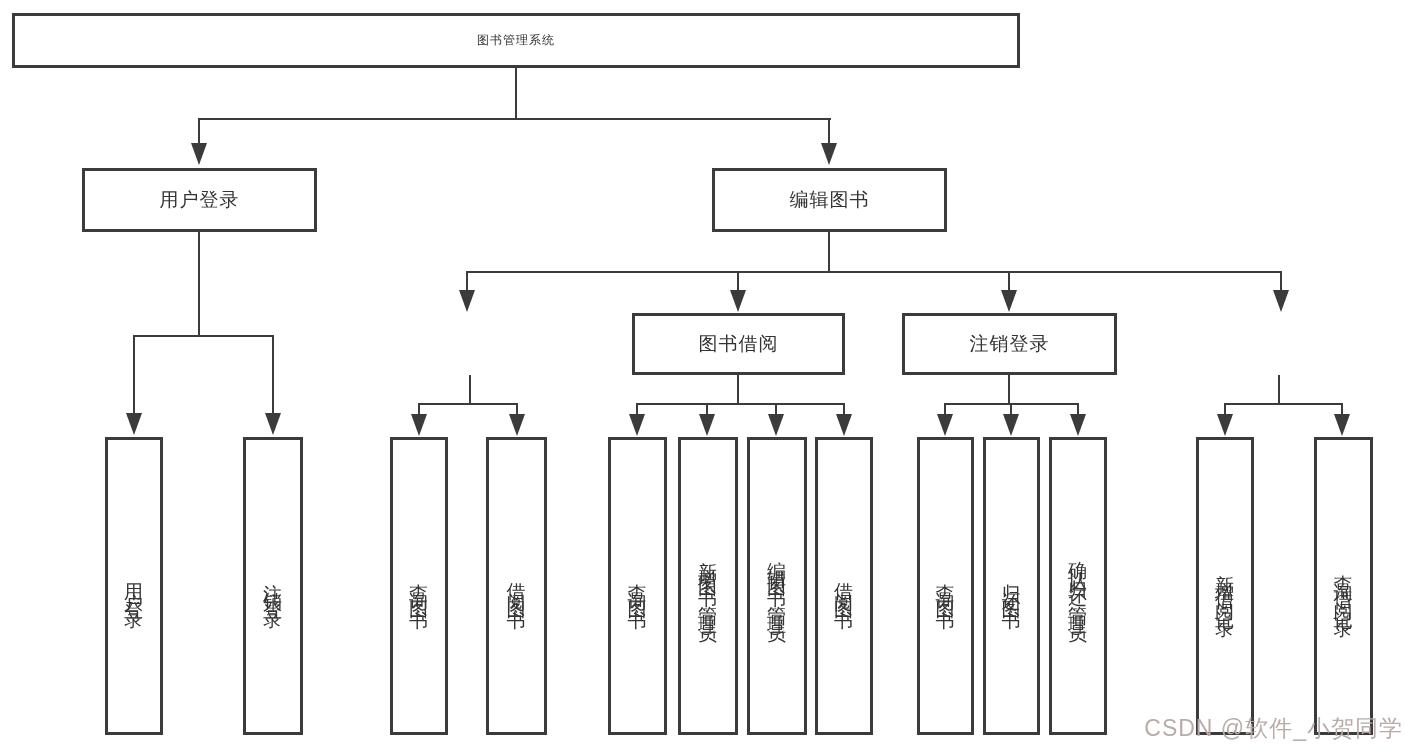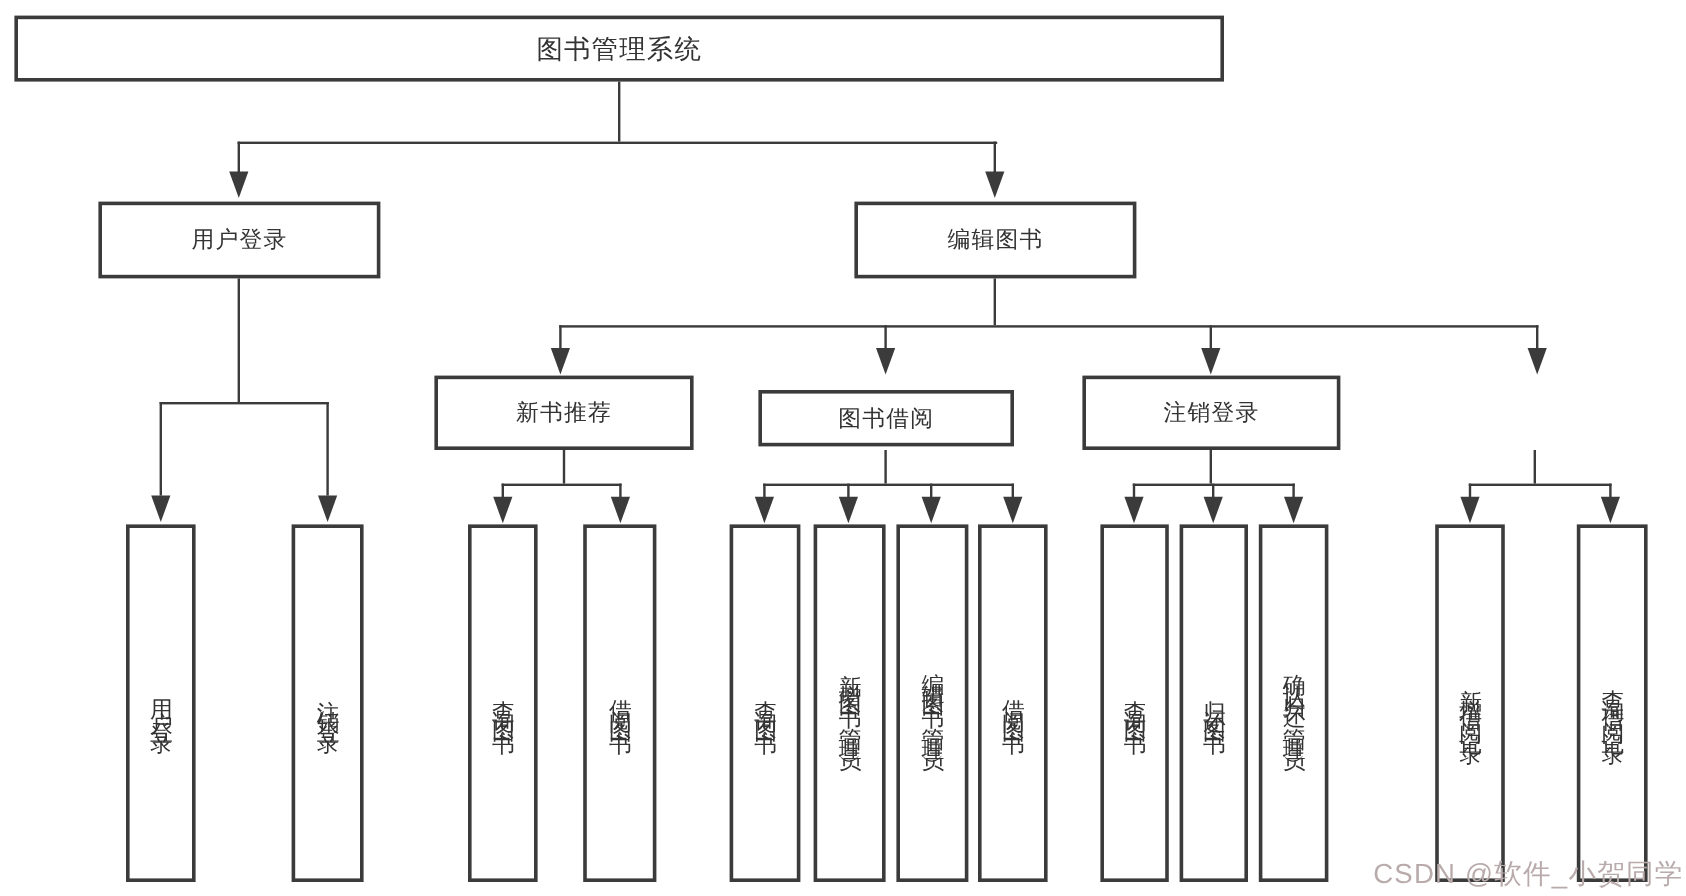--- a/index.html
+++ b/index.html
@@ -18,21 +18,21 @@
     display:flex;
     align-items:center;
     justify-content:center;
     color:#333333;
   }
   .box.h span{
     font-size:19px;
     letter-spacing:1px;
     white-space:nowrap;
   }
-  .box.top span{font-size:22px;}
+  .box.top span{font-size:12px;}
   .box.v span{
     writing-mode:vertical-rl;
     text-orientation:mixed;
     font-size:19px;
     letter-spacing:9px;
     line-height:1;
     white-space:nowrap;
   }
   .line{
     position:absolute;
@@ -90,24 +90,21 @@
   <div class="line" style="left:466px;top:271px;width:816px;height:2px"></div>
   <div class="line" style="left:466px;top:271px;width:2px;height:21px"></div>
   <div class="arrow" style="left:459px;top:290px"></div>
   <div class="line" style="left:737px;top:271px;width:2px;height:21px"></div>
   <div class="arrow" style="left:730px;top:290px"></div>
   <div class="line" style="left:1008px;top:271px;width:2px;height:21px"></div>
   <div class="arrow" style="left:1001px;top:290px"></div>
   <div class="line" style="left:1280px;top:271px;width:2px;height:21px"></div>
   <div class="arrow" style="left:1273px;top:290px"></div>
 
-  <div class="box h" style="left:362px;top:313px;width:216px;height:62px">
-    <span>新书推荐</span>
-  </div>
-  <div class="box h" style="left:632px;top:325px;width:213px;height:47px">
+  <div class="box h" style="left:632px;top:313px;width:213px;height:62px">
     <span>图书借阅</span>
   </div>
   <div class="box h" style="left:902px;top:313px;width:215px;height:62px">
     <span>注销登录</span>
   </div>
 
   <div class="line" style="left:469px;top:375px;width:2px;height:28px"></div>
   <div class="line" style="left:418px;top:403px;width:100px;height:2px"></div>
   <div class="line" style="left:418px;top:403px;width:2px;height:12px"></div>
   <div class="arrow" style="left:411px;top:414px"></div>

